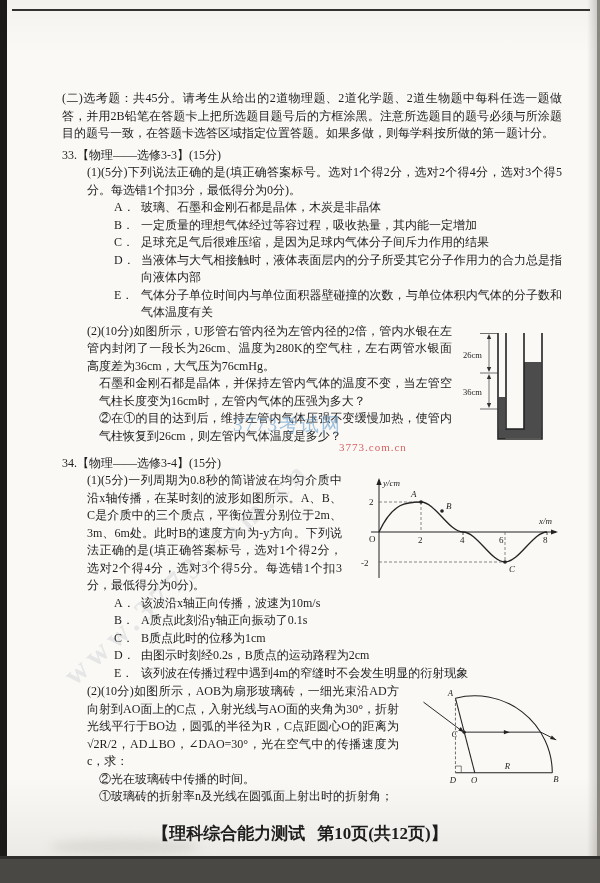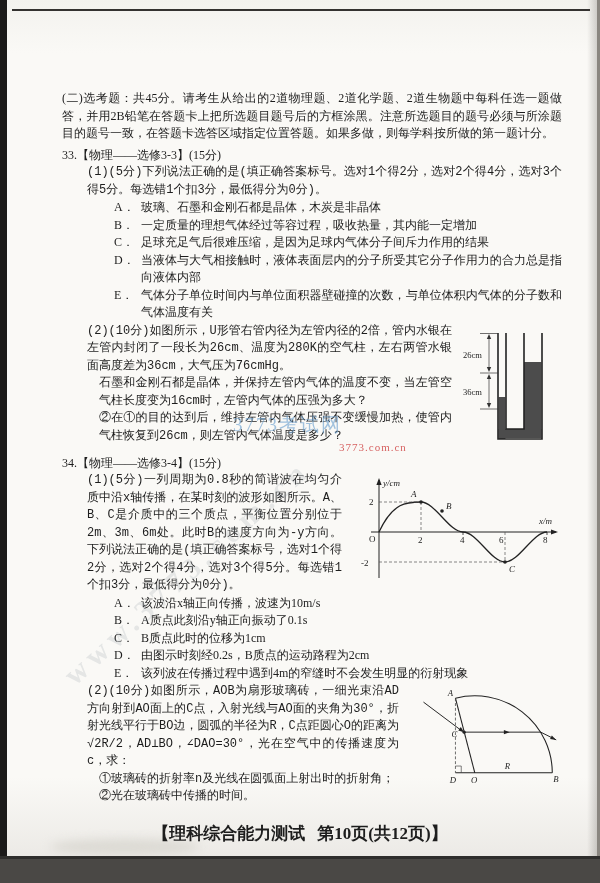--- a/index.html
+++ b/index.html
@@ -14,21 +14,21 @@
           background:linear-gradient(to right,rgba(0,0,0,0),rgba(90,85,80,.25)); z-index:6; }
   .edge-bottom { position:absolute; left:0; bottom:0; width:100%; height:27px; background:#4a4845; border-top:3px solid #2f2e2c; z-index:6; }
   .smudge { position:absolute; left:50px; bottom:28px; width:150px; height:16px; background:#dcdad4;
           border-radius:50%; filter:blur(5px); z-index:1; }
 
   .content { position:absolute; left:62px; top:90px; width:500px; font-size:12px; line-height:17.5px; z-index:2; }
   .intro { text-align:justify; }
   .qsection { margin-top:4px; clear:both; }
   .qtitle { margin-top:2px; font-weight:normal; }
   .qbody { padding-left:25px; }
-  .para { text-align:justify;font-family:Liberation Mono, monospace; }
+  .para { text-align:justify; }
   .options { }
   .option { display:flex; padding-left:27px; }
   .opt-letter { flex:0 0 27px; }
   .opt-text { flex:1; text-align:justify; }
   .part2 { margin-top:1px; }
   .sub { padding-left:12px; }
 
   .fig { float:right; }
   .fig-utube  { width:100px; height:127px; margin:2px 0 3px 10px; }
   .fig-wave   { width:205px; height:112px; margin:2px 0 5px 15px; }
@@ -197,22 +197,22 @@
               <polygon points="154,54 147.7,53.1 149.5,49.5" fill="#222"></polygon>
               <text x="42" y="9" font-size="9" font-style="italic">A</text>
               <text x="151" y="97" font-size="9" font-style="italic">B</text>
               <text x="46" y="51" font-size="9" font-style="italic">C</text>
               <text x="44" y="98" font-size="9" font-style="italic">D</text>
               <text x="66" y="98" font-size="9" font-style="italic">O</text>
               <text x="101" y="84" font-size="9" font-style="italic">R</text>
             </svg>
           </div>
           <p class="para">(2)(10分)如图所示，AOB为扇形玻璃砖，一细光束沿AD方向射到AO面上的C点，入射光线与AO面的夹角为30°，折射光线平行于BO边，圆弧的半径为R，C点距圆心O的距离为√2R/2，AD⊥BO，∠DAO=30°，光在空气中的传播速度为c，求：</p>
+          <p class="para sub">②光在玻璃砖中传播的时间。</p>
           <p class="para sub">①玻璃砖的折射率n及光线在圆弧面上射出时的折射角；</p>
-          <p class="para sub">②光在玻璃砖中传播的时间。</p>
         </div>
       </div>
     </section>
 
   </div>
 
   <div class="footer">
     <span>【理科综合能力测试</span><span class="footer-page">第10页(共12页)】</span>
   </div>
 

